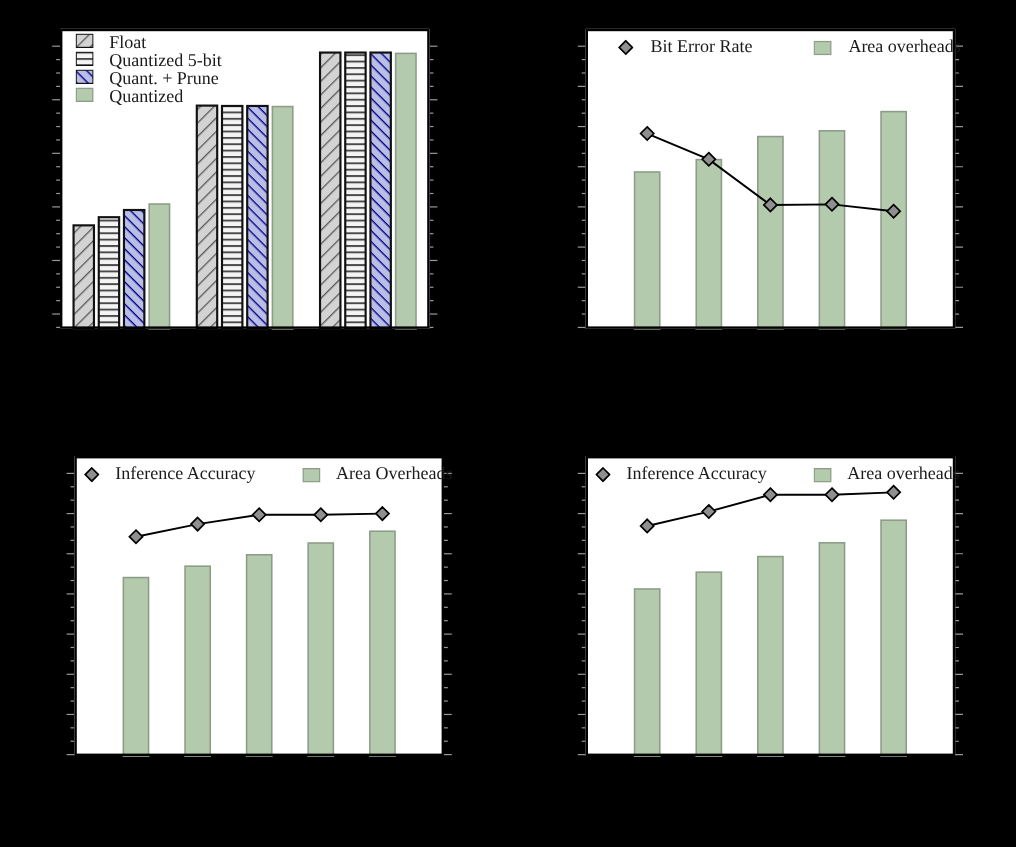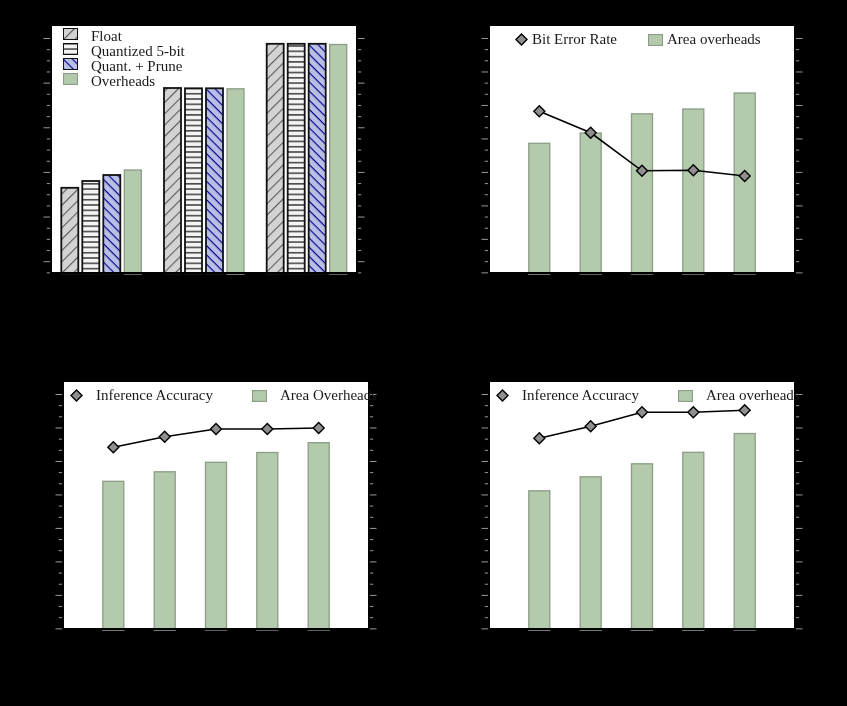--- a/index.html
+++ b/index.html
@@ -9,21 +9,21 @@
   .chart{position:absolute;}
   .chart-tl{left:50px;top:24px;}
   .chart-tr{left:488px;top:24px;}
   .chart-bl{left:62px;top:380px;}
   .chart-br{left:488px;top:380px;}
   .plot{position:relative;width:308px;height:250px;background:#fff;}
   .plot-svg{position:absolute;left:0;top:0;overflow:visible;display:block;}
   .legend{color:#1a1a1a;font-size:15px;}
   .legend-col{position:absolute;left:13px;top:4px;display:flex;flex-direction:column;}
   .lrow{display:flex;align-items:flex-start;height:15px;gap:13px;}
-  .legend-row{position:absolute;left:0;top:7px;width:100%;display:flex;align-items:center;gap:4px;}
+  .legend-row{position:absolute;left:0;top:7px;width:100%;display:flex;align-items:center;gap:14px;}
   .legend-row.pad-wide{padding-left:27px;}
   .legend-row.pad-narrow{padding-left:8px;gap:13px;}
   .spacer-wide{display:inline-block;width:23px;}
   .spacer-narrow{display:inline-block;width:13px;}
   .swatch,.marker{display:block;flex:0 0 auto;}
   .llabel{white-space:nowrap;}
 </style>
 </head>
 <body>
 
@@ -123,21 +123,21 @@
         <div class="lrow">
           <svg class="swatch" width="15" height="12">
             <rect x="0.5" y="0.5" width="14" height="11" fill="url(#pat-qp)" stroke="#111" stroke-width="1"></rect>
           </svg>
           <span class="llabel">Quant. + Prune</span>
         </div>
         <div class="lrow">
           <svg class="swatch swatch-green" width="15" height="12">
             <rect x="0.5" y="0.5" width="14" height="11" fill="#b3caac" stroke="#8d9c88" stroke-width="1.2"></rect>
           </svg>
-          <span class="llabel">Overheads</span>
+          <span class="llabel">Quantized</span>
         </div>
       </div>
     </div>
   </section>
 
   <section class="chart chart-tr">
     <div class="plot">
       <svg class="plot-svg" width="308" height="250" viewBox="0 0 308 250">
           <line x1="-6.5" y1="14.5" x2="0" y2="14.5" stroke="#999999" stroke-width="1"></line>
           <line x1="308" y1="14.5" x2="314.5" y2="14.5" stroke="#999999" stroke-width="1"></line>

